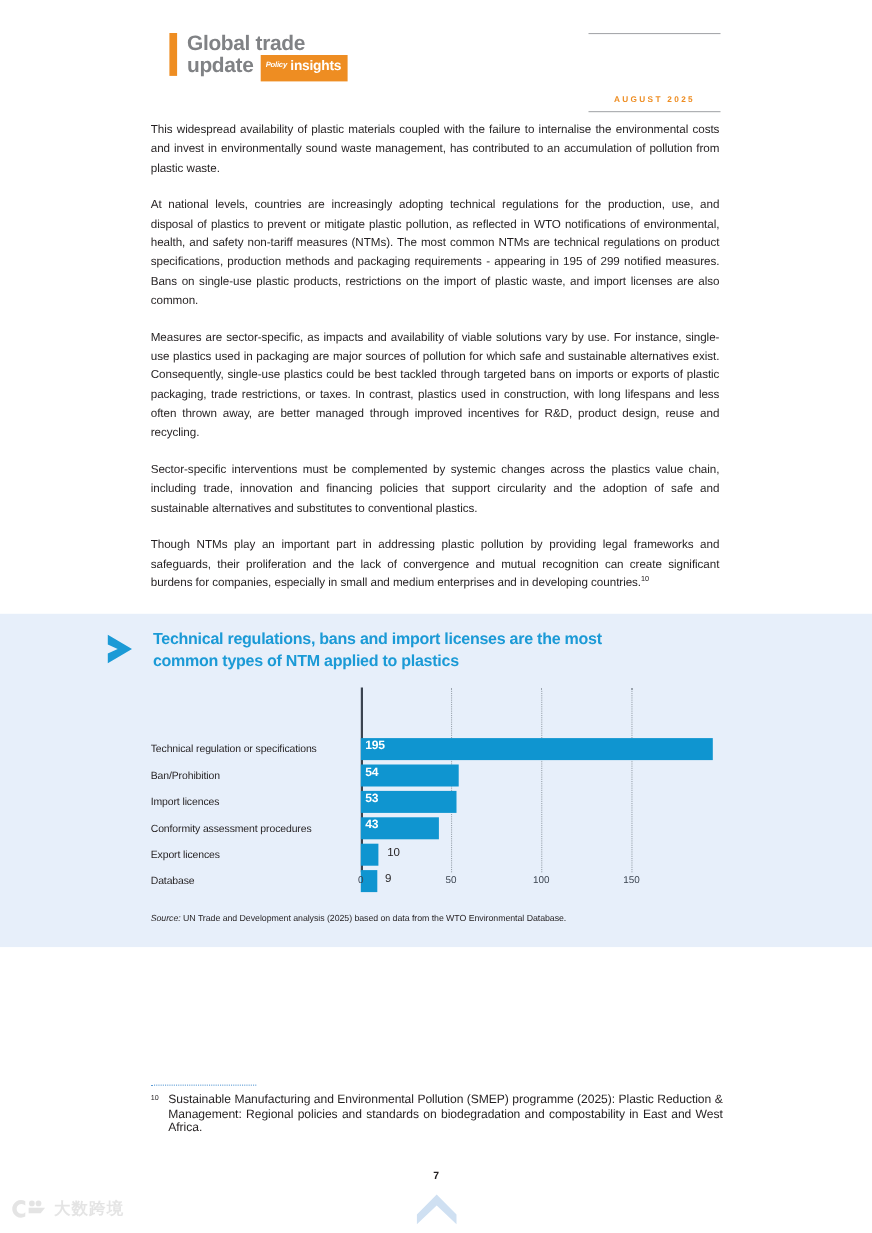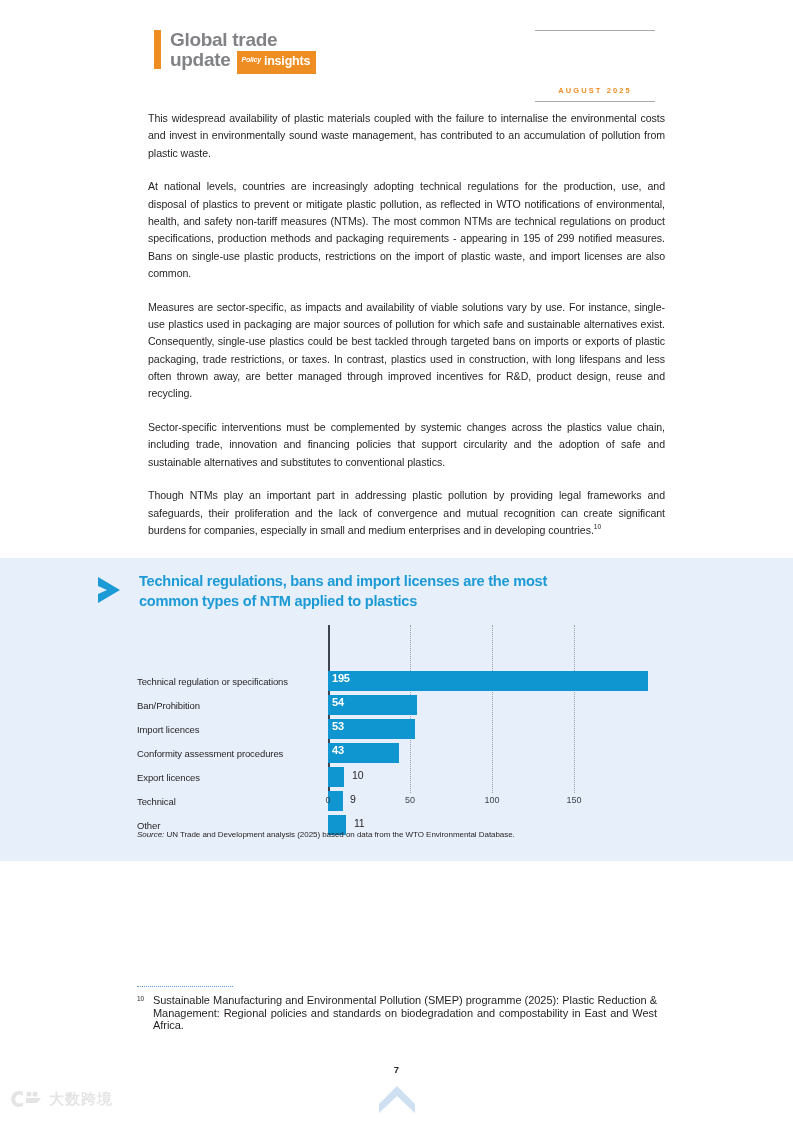--- a/index.html
+++ b/index.html
@@ -96,21 +96,21 @@
     color: #ee8d22;
     letter-spacing: 2.1px;
     padding: 7px 0 6px 0;
     white-space: nowrap;
     margin-top: 48px;
   }
 
   
   #article-body {
     position: absolute;
-    left: 148px;
+    left: 137px;
     top: 110px;
     width: 517px;
   }
   .body-para {
     font-size: 10.6px;
     line-height: 17.3px;
     text-align: justify;
     margin: 0 0 16.5px 0;
     color: #231f20;
     letter-spacing: -0.05px;
@@ -414,34 +414,27 @@
 
       <div class="chart-row">
         <div class="cat-label">Export licences</div>
         <div class="bar-track">
           <div class="bar-fill" style="width:16.4px;"></div>
           <div class="bar-value-out" style="left:24px;">10</div>
         </div>
       </div>
 
       <div class="chart-row">
-        <div class="cat-label">Technical</div>
+        <div class="cat-label">Database</div>
         <div class="bar-track">
           <div class="bar-fill" style="width:14.8px;"></div>
           <div class="bar-value-out" style="left:22px;">9</div>
         </div>
       </div>
 
-      <div class="chart-row">
-        <div class="cat-label">Other</div>
-        <div class="bar-track">
-          <div class="bar-fill" style="width:18px;"></div>
-          <div class="bar-value-out" style="left:26px;">11</div>
-        </div>
-      </div>
 
     </div>
 
     <div id="x-axis-ticks">
       <span class="x-tick" style="left:0px;">0</span>
       <span class="x-tick" style="left:82px;">50</span>
       <span class="x-tick" style="left:164px;">100</span>
       <span class="x-tick" style="left:246px;">150</span>
     </div>
 

